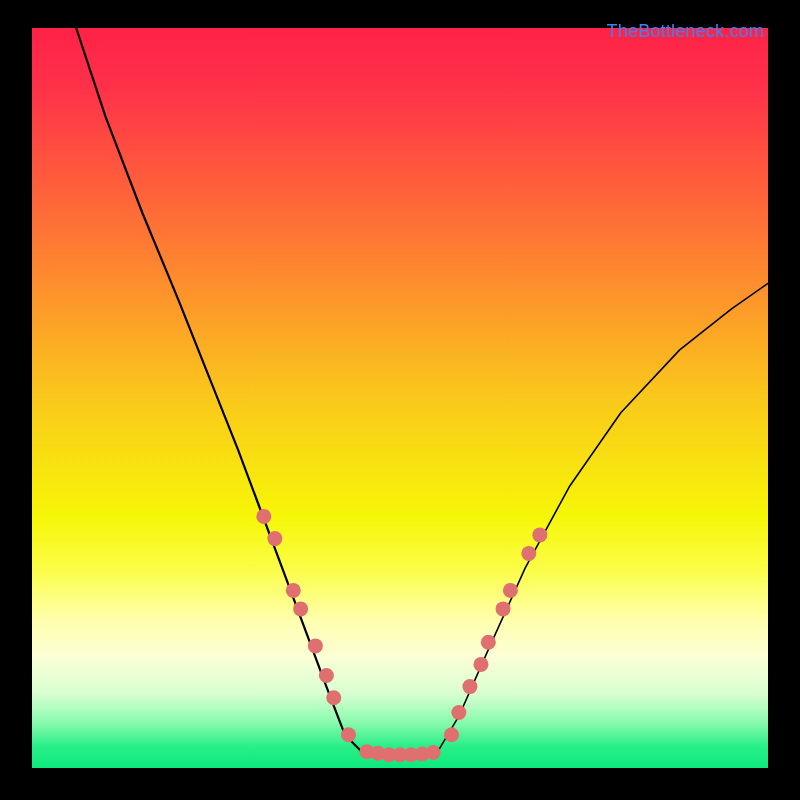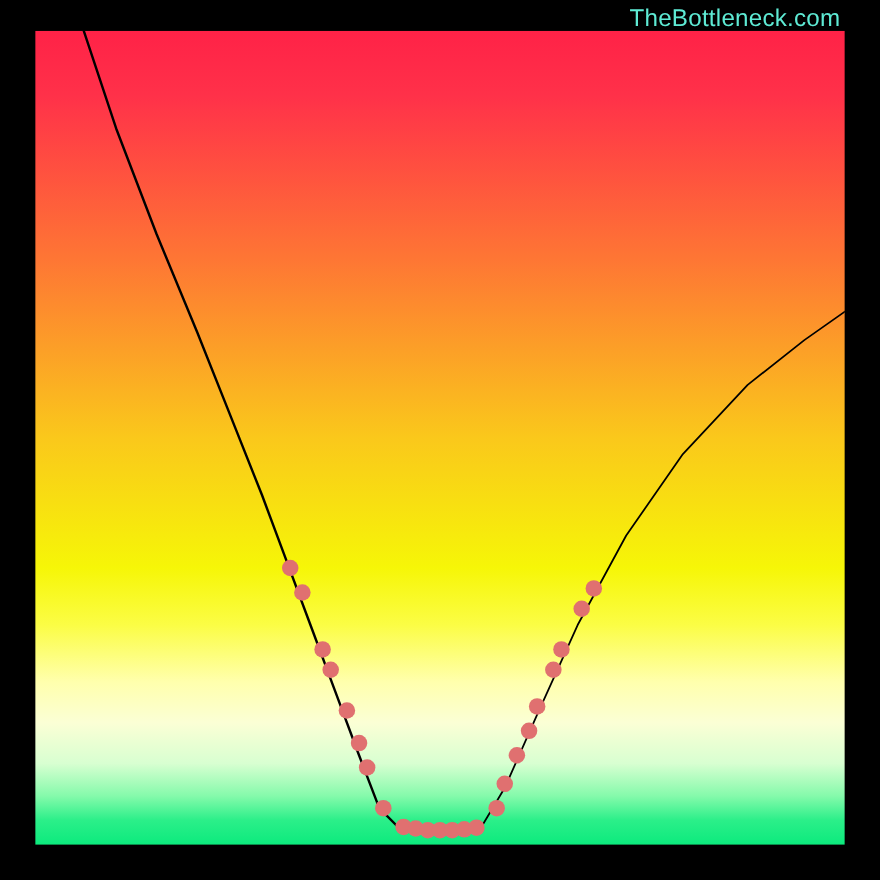--- a/index.html
+++ b/index.html
@@ -20,25 +20,25 @@
   }
   .plot-area {
     position: absolute;
     left: 0;
     top: 0;
     width: 736px;
     height: 740px;
   }
   .watermark {
     position: absolute;
-    top: 4px;
+    top: 21px;
     right: 36px;
     font-family: Arial, Helvetica, sans-serif;
-    font-size: 22px;
-    color: #5eead4;
+    font-size: 18px;
+    color: #3b82f6;
     letter-spacing: 0.2px;
   }
 </style>
 </head>
 <body>
 
 <div class="frame">
   <svg class="plot-area" viewBox="0 0 736 740" preserveAspectRatio="none">
     <defs>
       <linearGradient id="bg-grad" x1="0" y1="0" x2="0" y2="1">

